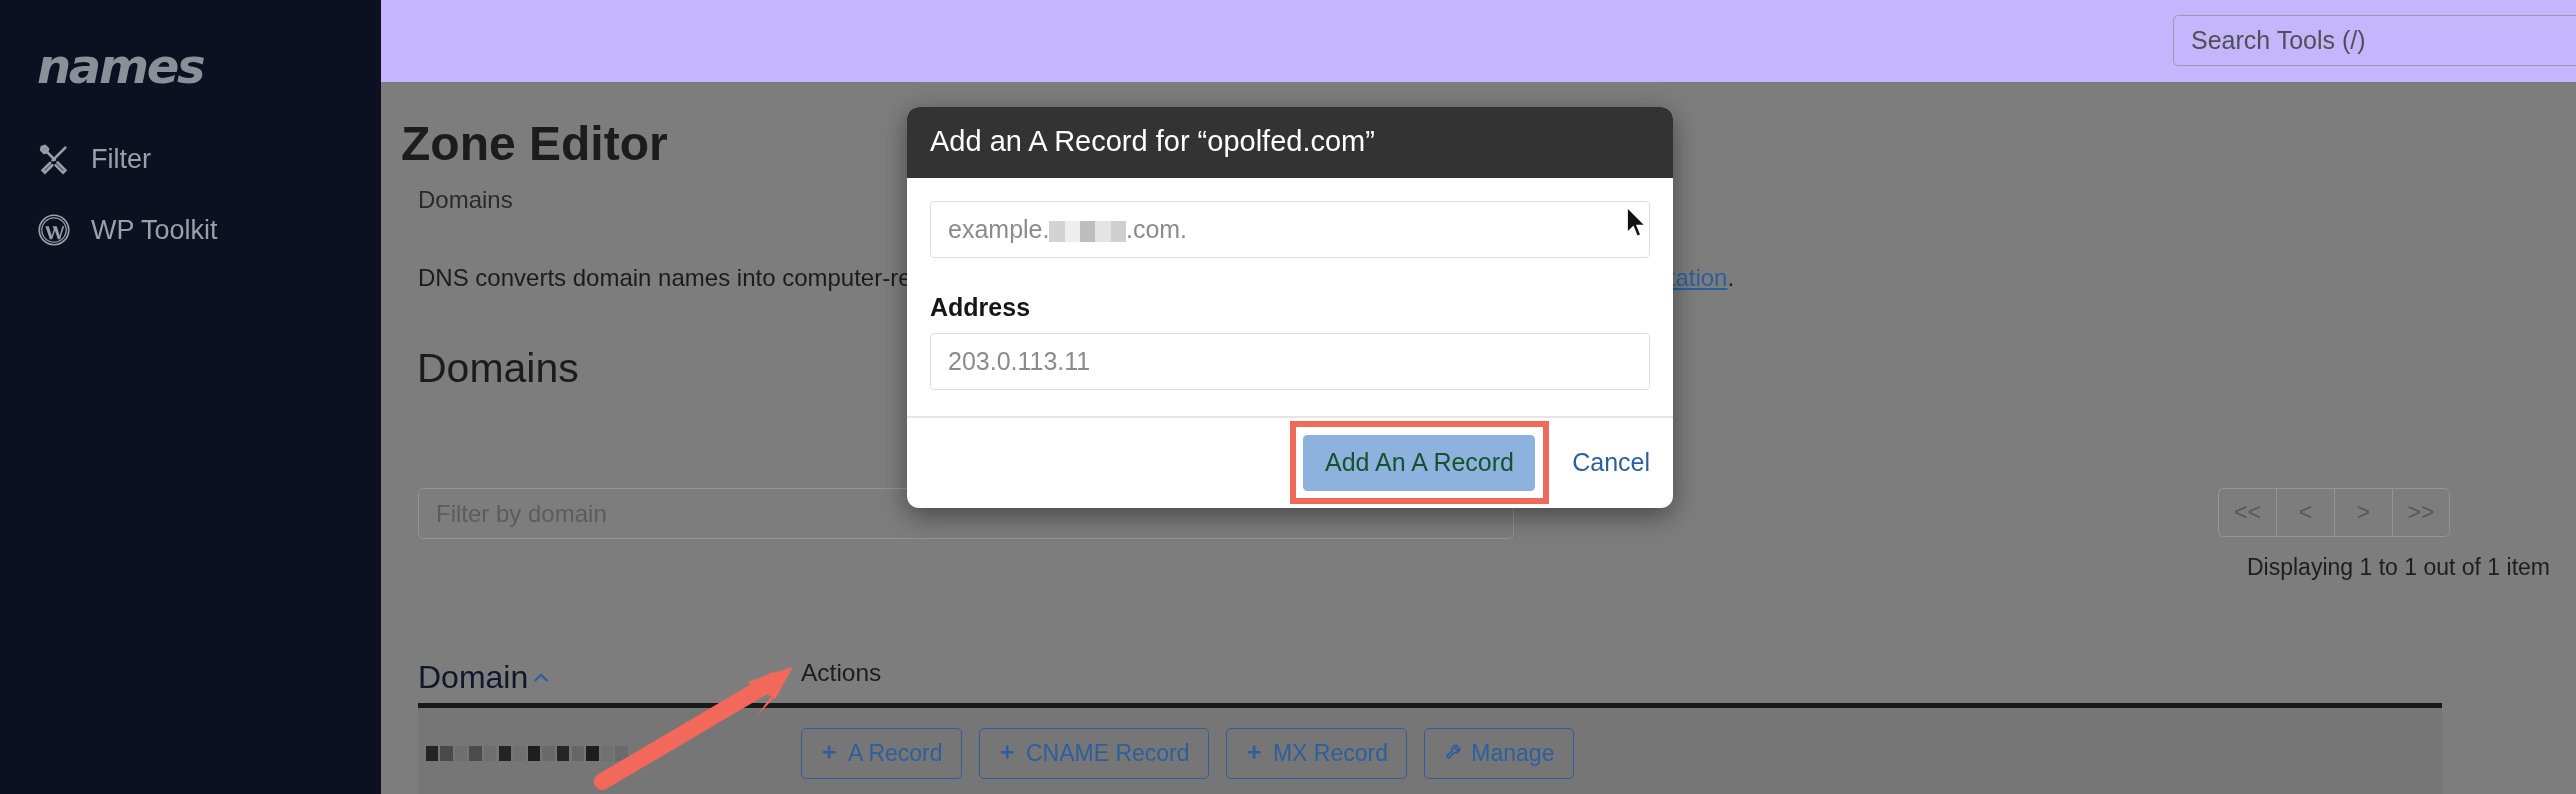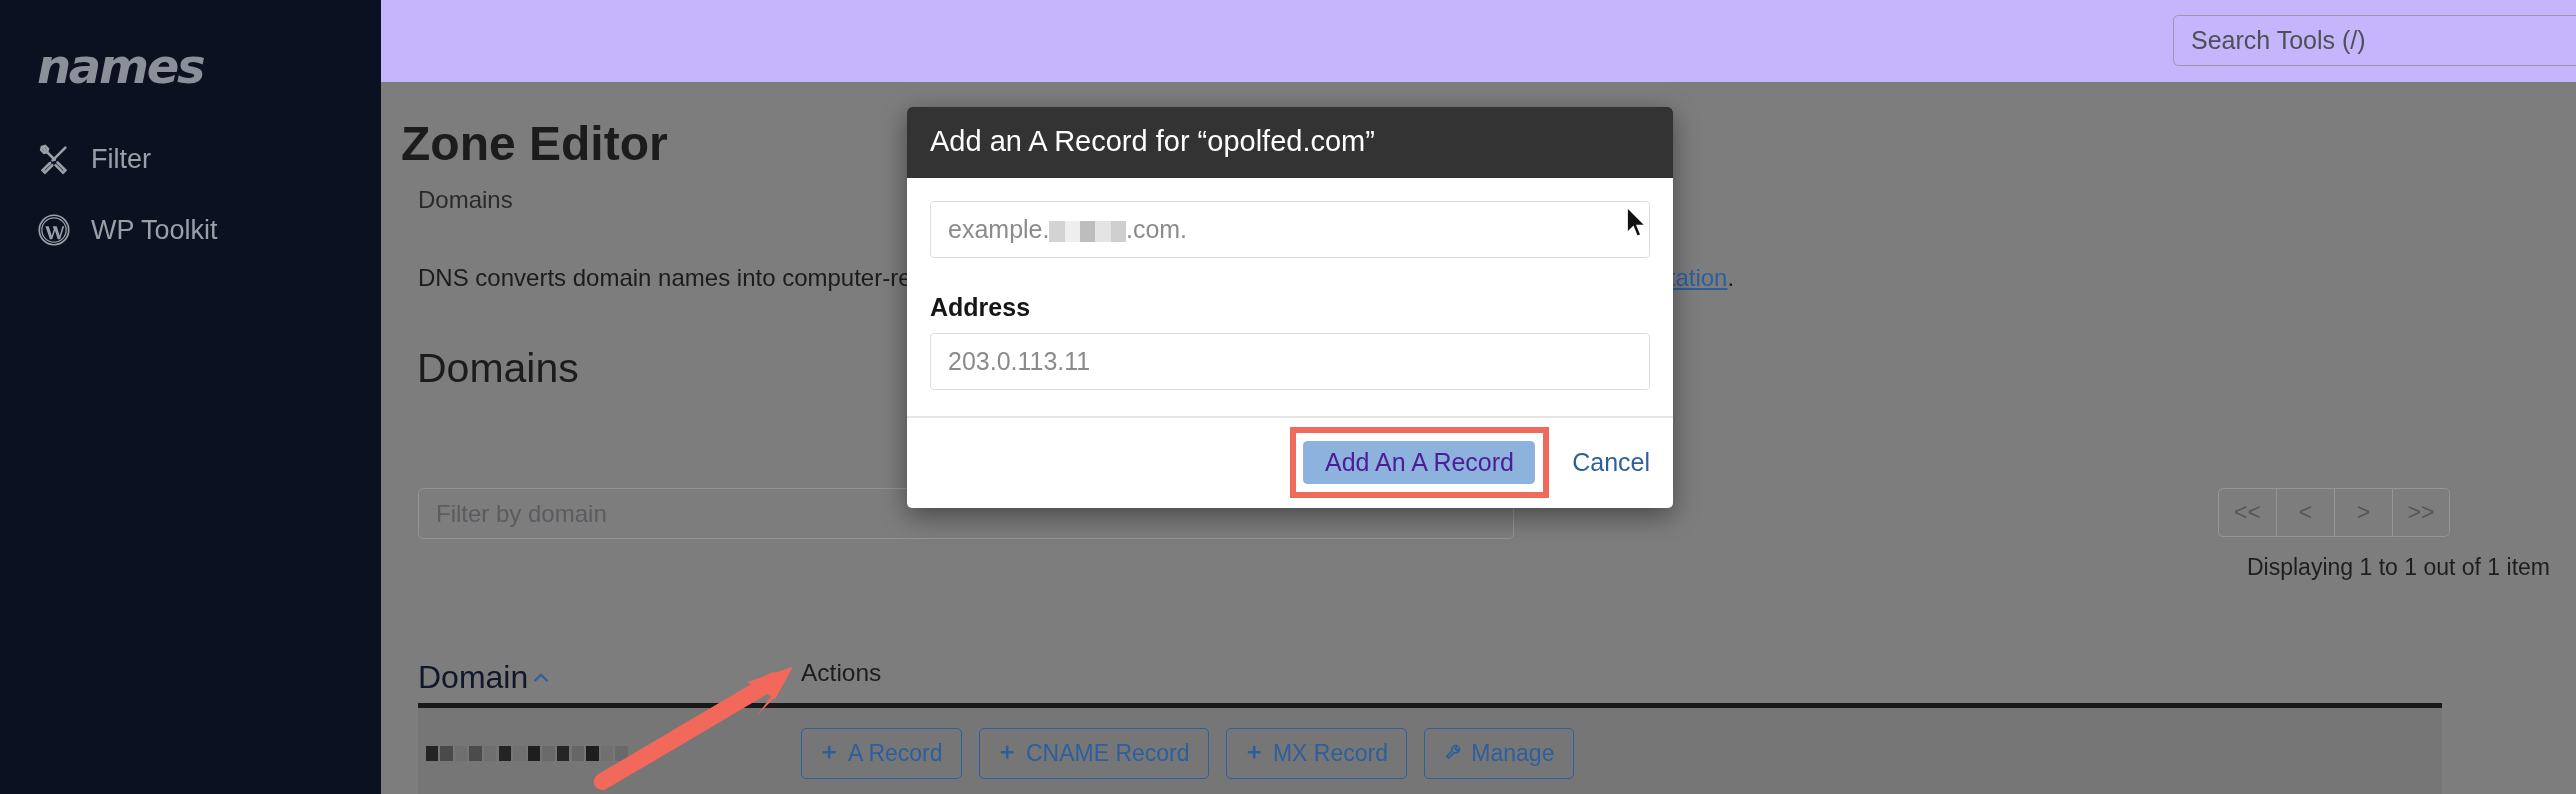--- a/index.html
+++ b/index.html
@@ -89,21 +89,21 @@
     font-family:"Liberation Sans", sans-serif;
   }
 
   
   .arrow{ position:absolute; left:590px; top:659px; pointer-events:none; }
 
   
   .modal{
     position:absolute; left:907px; top:107px; width:766px;
     background:#fff; box-shadow:0 7.7px 26px rgba(0,0,0,.42);
-    border-radius:5px; overflow:hidden;
+    border-radius:12px; overflow:hidden;
   }
   .modal-head{
     background:#333333; color:#fff; font-size:29px;
     padding:18.4px 23px 20px 23px;
   }
   .modal-body{ padding:23px 23px 26px 23px; }
   .fld-label{ font-size:25px; color:#161616; font-weight:700; margin-bottom:10.7px; }
   .fld-input{
     width:100%; height:57px; border:1.5px solid #dcdcdc; border-radius:4.6px;
     display:flex; align-items:center; padding:0 17px;
@@ -113,22 +113,22 @@
   .modal-divider{ height:1.5px; background:#e6e6e6; }
   .modal-foot{
     height:90px; display:flex; align-items:center; justify-content:flex-end;
     padding-right:23px; gap:0;
   }
   .highlight{
     border:6.1px solid #ef6a5a; background:#fff; padding:7.7px;
     display:flex; align-items:center;
   }
   .primary-btn{
-    height:43px; padding:0 21.5px; background:#8cb2dd; border:none; border-radius:4.6px;
-    color:#4c1d95; font-size:25px; cursor:pointer;
+    height:56px; padding:0 21.5px; background:#8cb2dd; border:none; border-radius:4.6px;
+    color:#14532d; font-size:25px; cursor:pointer;
     font-family:"Liberation Sans", sans-serif;
   }
   .cancel-link{ font-size:25px; color:#2c5f9e; margin-left:23px; cursor:pointer; }
 
   
   .cursor{ position:absolute; left:1625px; top:205px; pointer-events:none; }
   .px{ display:inline-block; }
 </style>
 </head>
 <body>

